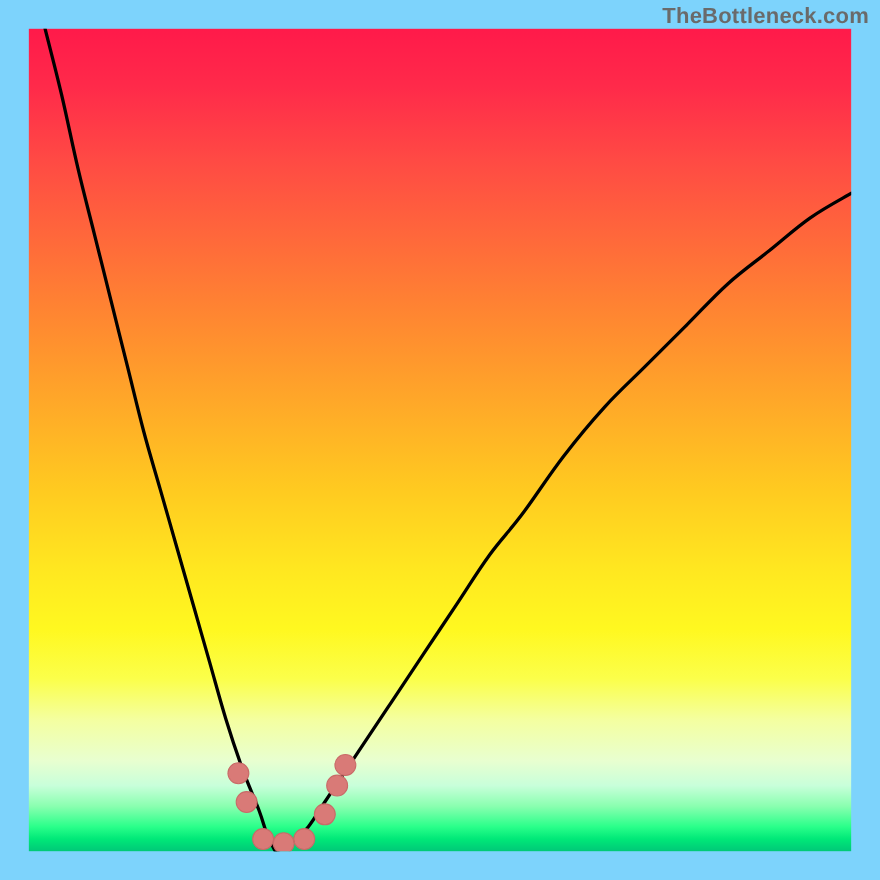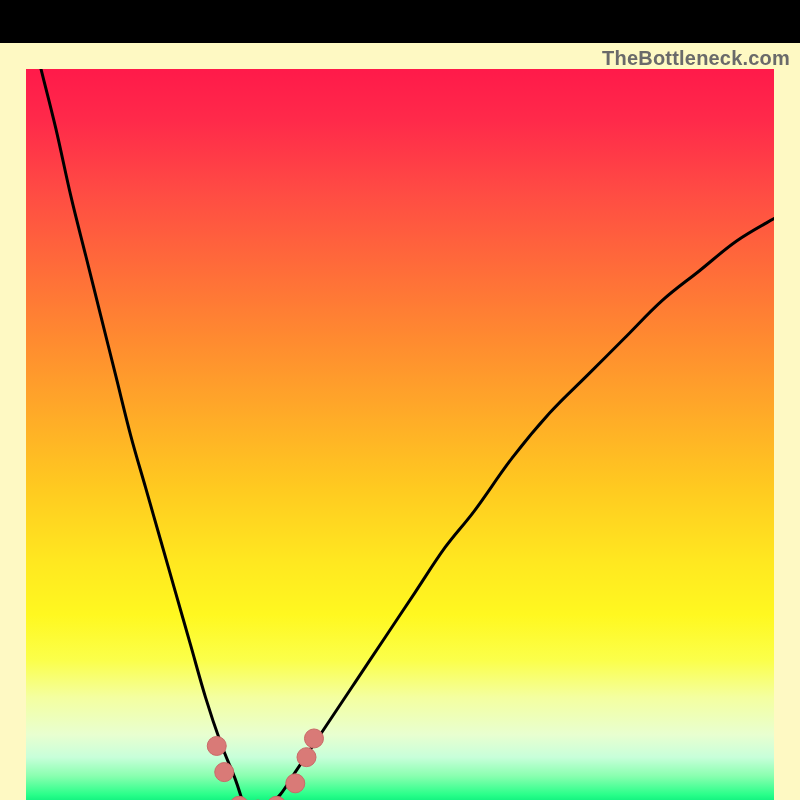--- a/index.html
+++ b/index.html
@@ -6,22 +6,21 @@
     margin: 0;
     padding: 0;
     width: 800px;
     height: 800px;
     background: #000;
     overflow: hidden;
   }
   .frame {
     position: absolute;
     inset: 0;
-    background: #fef9c3;
-    margin-top: 43px;
+    background: #7dd3fc;
   }
   .plot-area {
     position: absolute;
     left: 26px;
     top: 26px;
     width: 748px;
     height: 748px;
     overflow: hidden;
   }
   .gradient {

